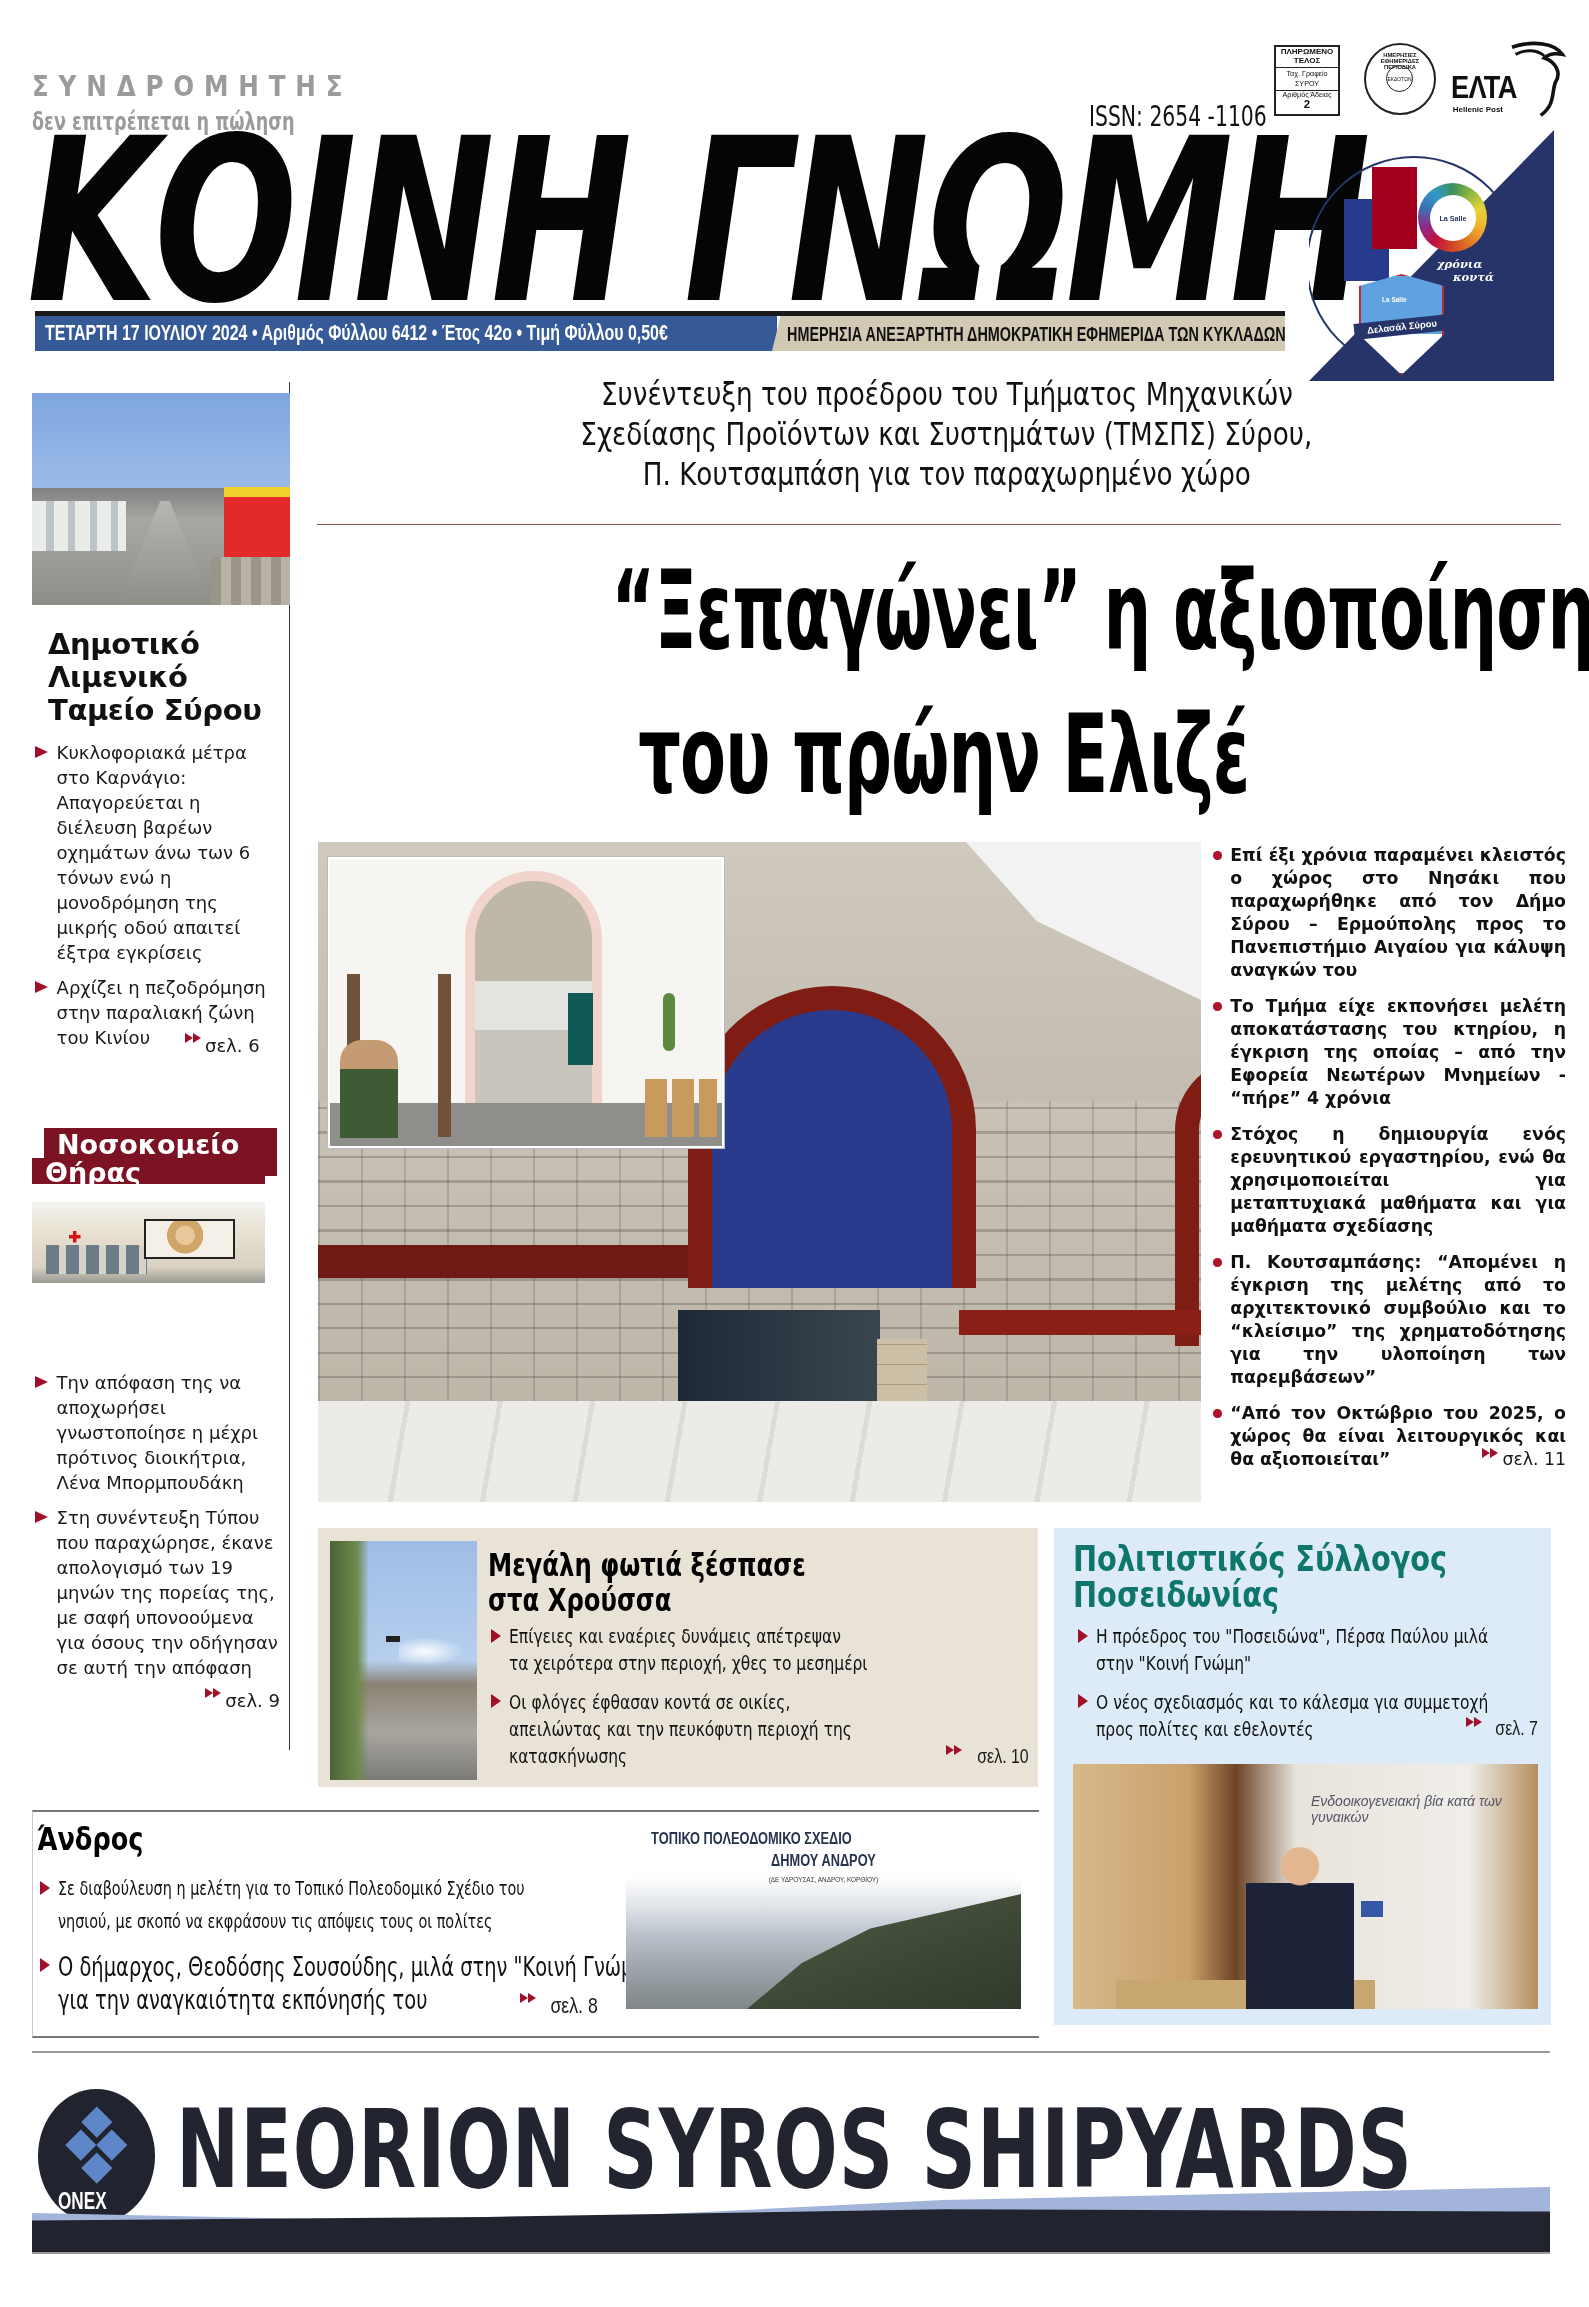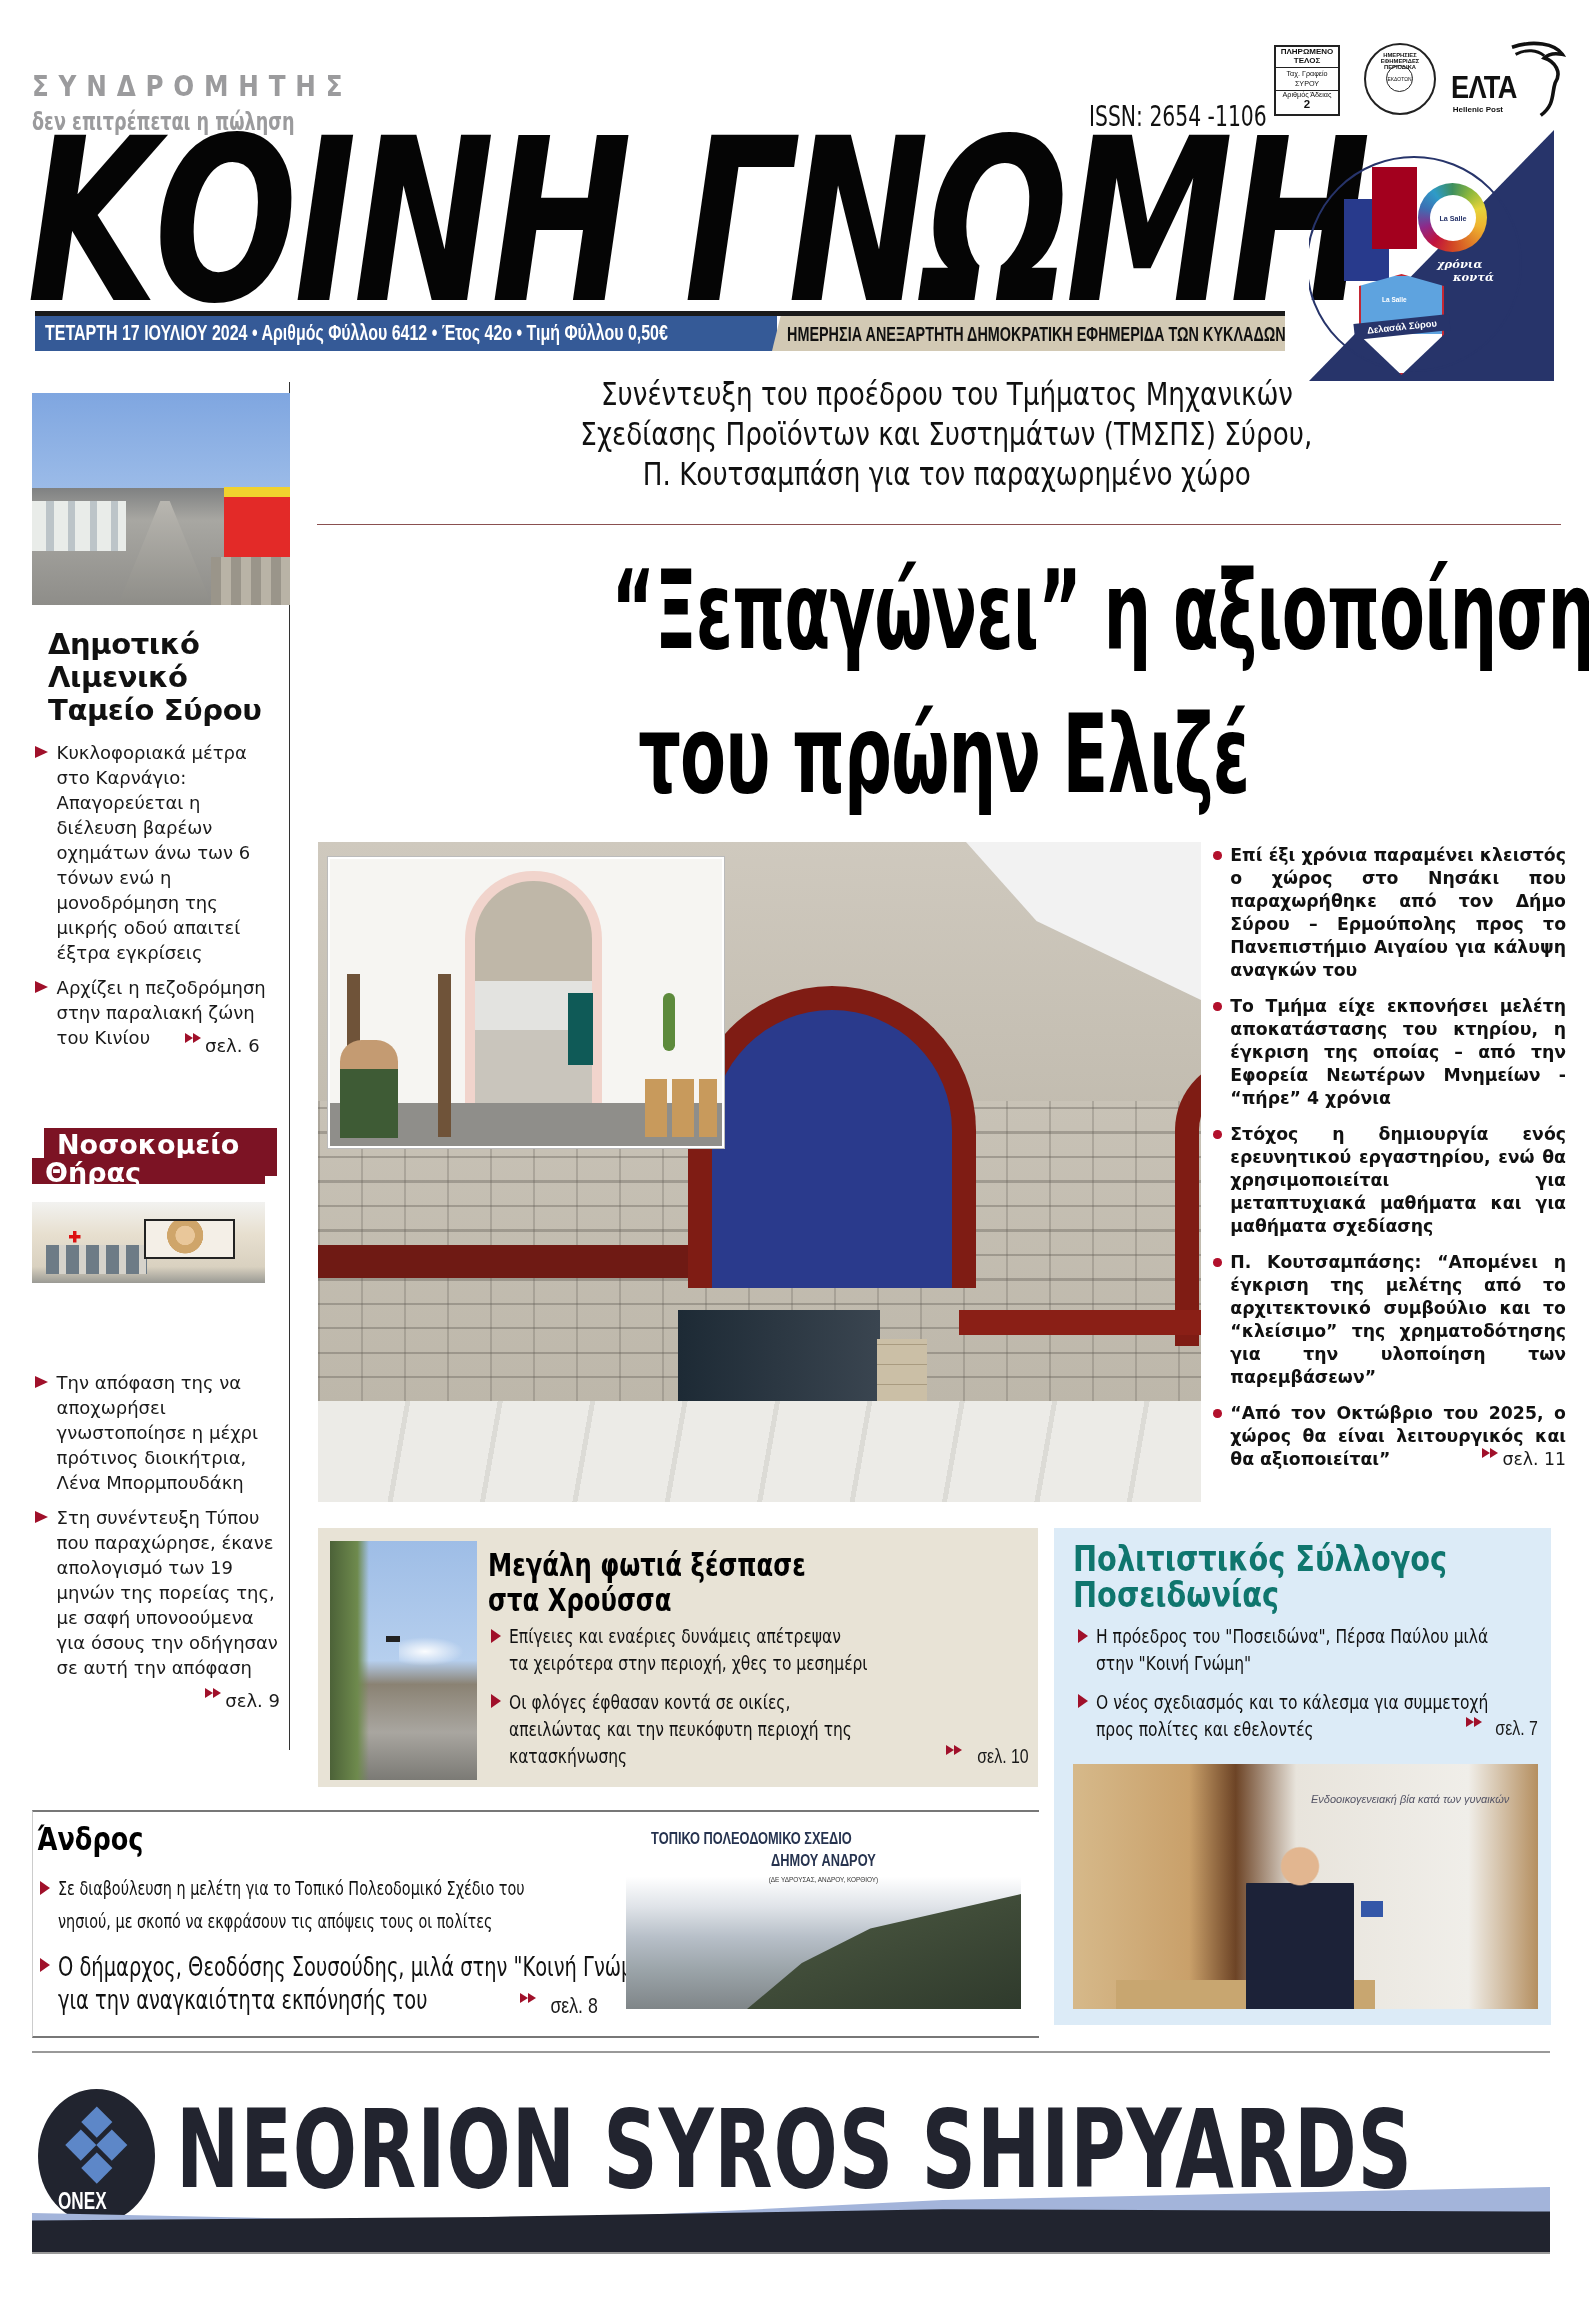--- a/index.html
+++ b/index.html
@@ -128,21 +128,21 @@
   .cond-item .txt { display: block; transform: scaleX(0.8); transform-origin: left; white-space: nowrap; }
   .cond-item .tri { position: absolute; left: 1.4px; top: 5.8px; width: 0; height: 0; border-top: 7.2px solid transparent; border-bottom: 7.2px solid transparent; border-left: 10px solid #a0102a; }
   .cond-ref { position: absolute; right: 0; bottom: 0; font-size: 19.4px; }
   .cond-ref .lbl { display: inline-block; transform: scaleX(0.82); transform-origin: right; }
 
   
   .pos { left: 1054px; top: 1528px; width: 497px; height: 497px; background: #dcebf7; }
   .pos-head { left: 1073px; top: 1541px; font-family: "DejaVu Sans", sans-serif; font-weight: bold; font-size: 36px; line-height: 36px; color: #0f766e; }
   .pos-head span { display: inline-block; transform: scaleX(0.8); transform-origin: left; white-space: nowrap; }
   .ph-talk { left: 1073px; top: 1764px; width: 465px; height: 245px; background: linear-gradient(90deg,#d6b98a 0%,#c9a06a 25%,#6d4426 35%,#e8e4dc 48%,#f0eee9 85%,#b58f60 100%); }
-  .ph-talk .screen-text { position: absolute; left: 238px; top: 29px; font-size: 11px; color: #556; font-style: italic; }
+  .ph-talk .screen-text { position: absolute; left: 238px; top: 29px; font-size: 14px; color: #556; font-style: italic; }
   .ph-talk .person { position: absolute; left: 173px; top: 79px; width: 108px; height: 166px; background: radial-gradient(circle at 50% 14%, #e2b690 0 12%, transparent 13%), linear-gradient(180deg,transparent 24%, #1c2238 24%); border-radius: 43px 43px 0 0; }
   .ph-talk .desk { position: absolute; left: 43px; top: 216px; width: 259px; height: 29px; background: #c8a670; }
   .ph-talk .eu { position: absolute; left: 288px; top: 137px; width: 21.6px; height: 16px; background: #3457a8; }
 
   
   .andros { left: 32px; top: 1810px; width: 1007px; height: 228px; border-top: 2.2px solid #777; border-bottom: 2.2px solid #777; border-left: 0.7px solid #ccc; }
   .andros-head { left: 37px; top: 1819px; font-family: "DejaVu Sans", sans-serif; font-weight: bold; font-size: 32px; line-height: 40px; color: #000; }
   .andros-head span { display: inline-block; transform: scaleX(0.8); transform-origin: left; }
   .ph-andros { left: 626px; top: 1820px; width: 395px; height: 189px; background: linear-gradient(180deg,#ffffff 0%,#ffffff 30%,#dfe3e8 46%,#b7bfc8 62%,#9aa3a8 80%,#7f8588 100%); }
   .ph-andros .t1 { position: absolute; left: 0; width: 100%; top: 10px; text-align: left; font-weight: bold; font-size: 16px; color: #26334f; }

